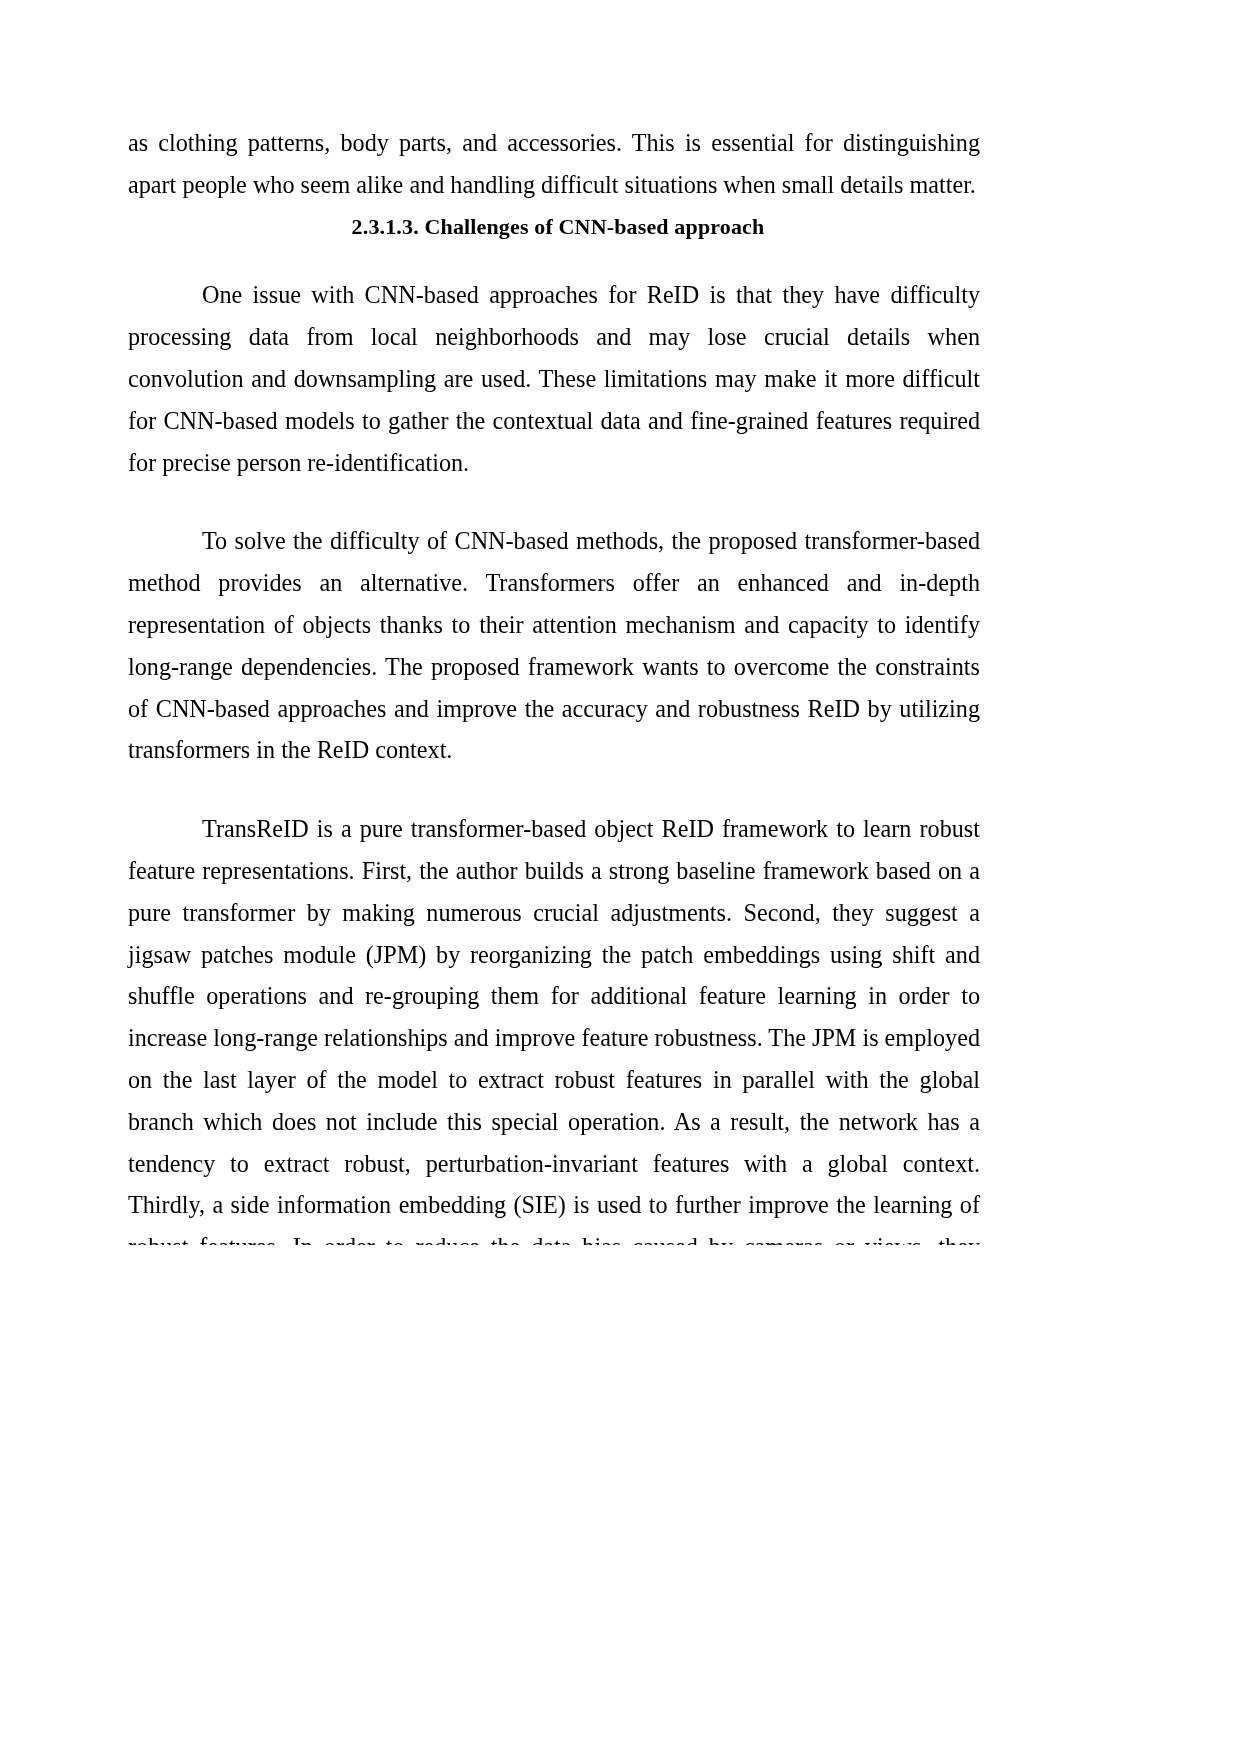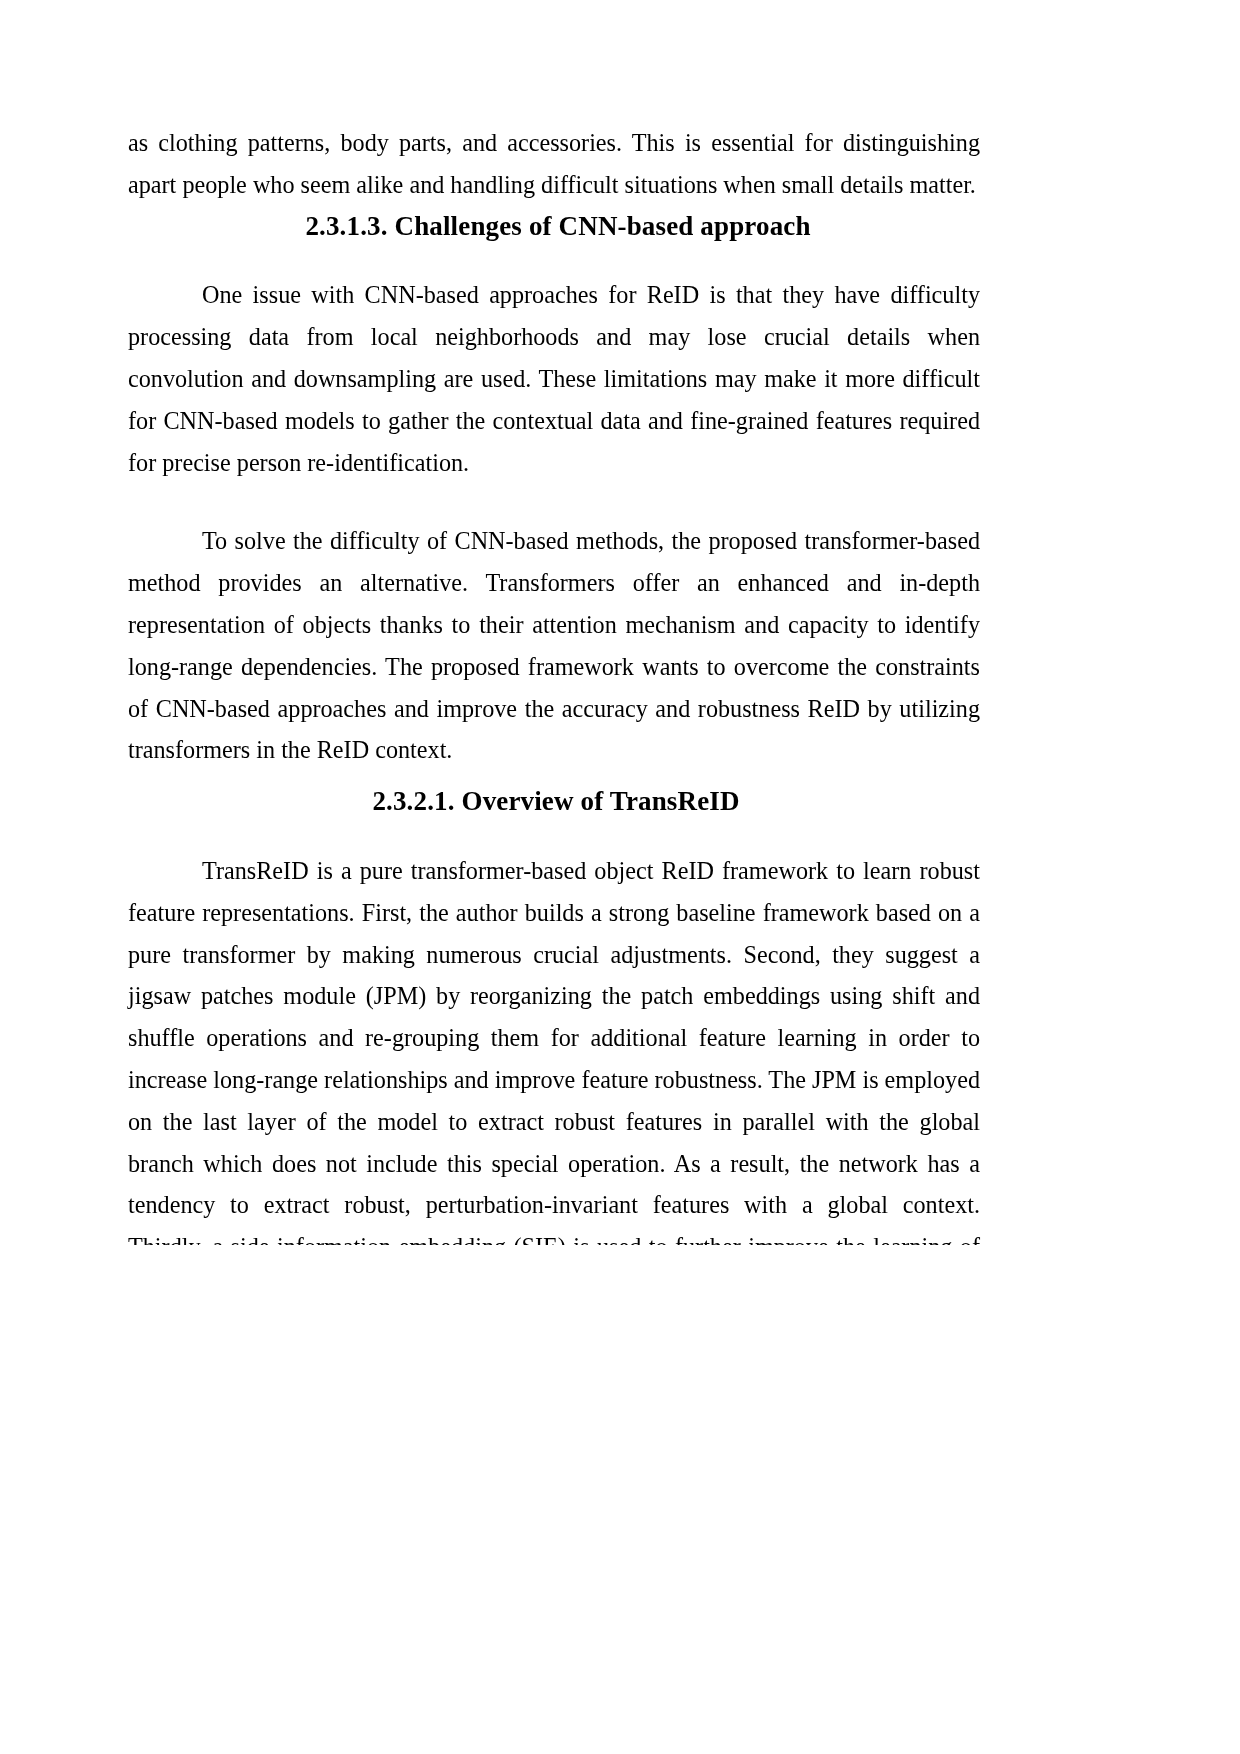--- a/index.html
+++ b/index.html
@@ -35,21 +35,21 @@
     text-justify: inter-word;
     hyphens: none;
     -webkit-hyphens: none;
   }
   p.body-text.indent {
     text-indent: 74px;
     margin-top: 27px;
   }
   h3.heading {
     margin: 0;
-    font-size: 27px;
+    font-size: 22px;
     line-height: 41.8px;
     font-weight: bold;
     text-align: center;
     letter-spacing: 0.15px;
   }
   .gap-sm { height: 10px; }
   .page-number {
     position: absolute;
     left: 0;
     right: 0;
@@ -76,21 +76,20 @@
 
     <p class="body-text indent">One issue with CNN-based approaches for ReID is that they have difficulty processing data from local neighborhoods and may lose crucial details when convolution and downsampling are used. These limitations may make it more difficult for CNN-based models to gather the contextual data and fine-grained features required for precise person re-identification.</p>
 
     <div class="gap-sm"></div>
 
 
     <p class="body-text indent">To solve the difficulty of CNN-based methods, the proposed transformer-based method provides an alternative. Transformers offer an enhanced and in-depth representation of objects thanks to their attention mechanism and capacity to identify long-range dependencies. The proposed framework wants to overcome the constraints of CNN-based approaches and improve the accuracy and robustness ReID by utilizing transformers in the ReID context.</p>
 
     <div class="gap-sm"></div>
 
-    <h3 class="heading h-c">2.3.2.1. Overview of TransReID</h3>
 
     <p class="body-text indent">TransReID is a pure transformer-based object ReID framework to learn robust feature representations. First, the author builds a strong baseline framework based on a pure transformer by making numerous crucial adjustments. Second, they suggest a jigsaw patches module (JPM) by reorganizing the patch embeddings using shift and shuffle operations and re-grouping them for additional feature learning in order to increase long-range relationships and improve feature robustness. The JPM is employed on the last layer of the model to extract robust features in parallel with the global branch which does not include this special operation. As a result, the network has a tendency to extract robust, perturbation-invariant features with a global context. Thirdly, a side information embedding (SIE) is used to further improve the learning of robust features. In order to reduce the data bias caused by cameras or views, they present a unified framework that successfully includes non-visual clues using learnable embeddings in place of the specific and intricate designs used in CNN-based approaches for using them.</p>
 
   </div>
 
   <div class="page-number">33</div>
 
 </div>
 
 </body></html>

